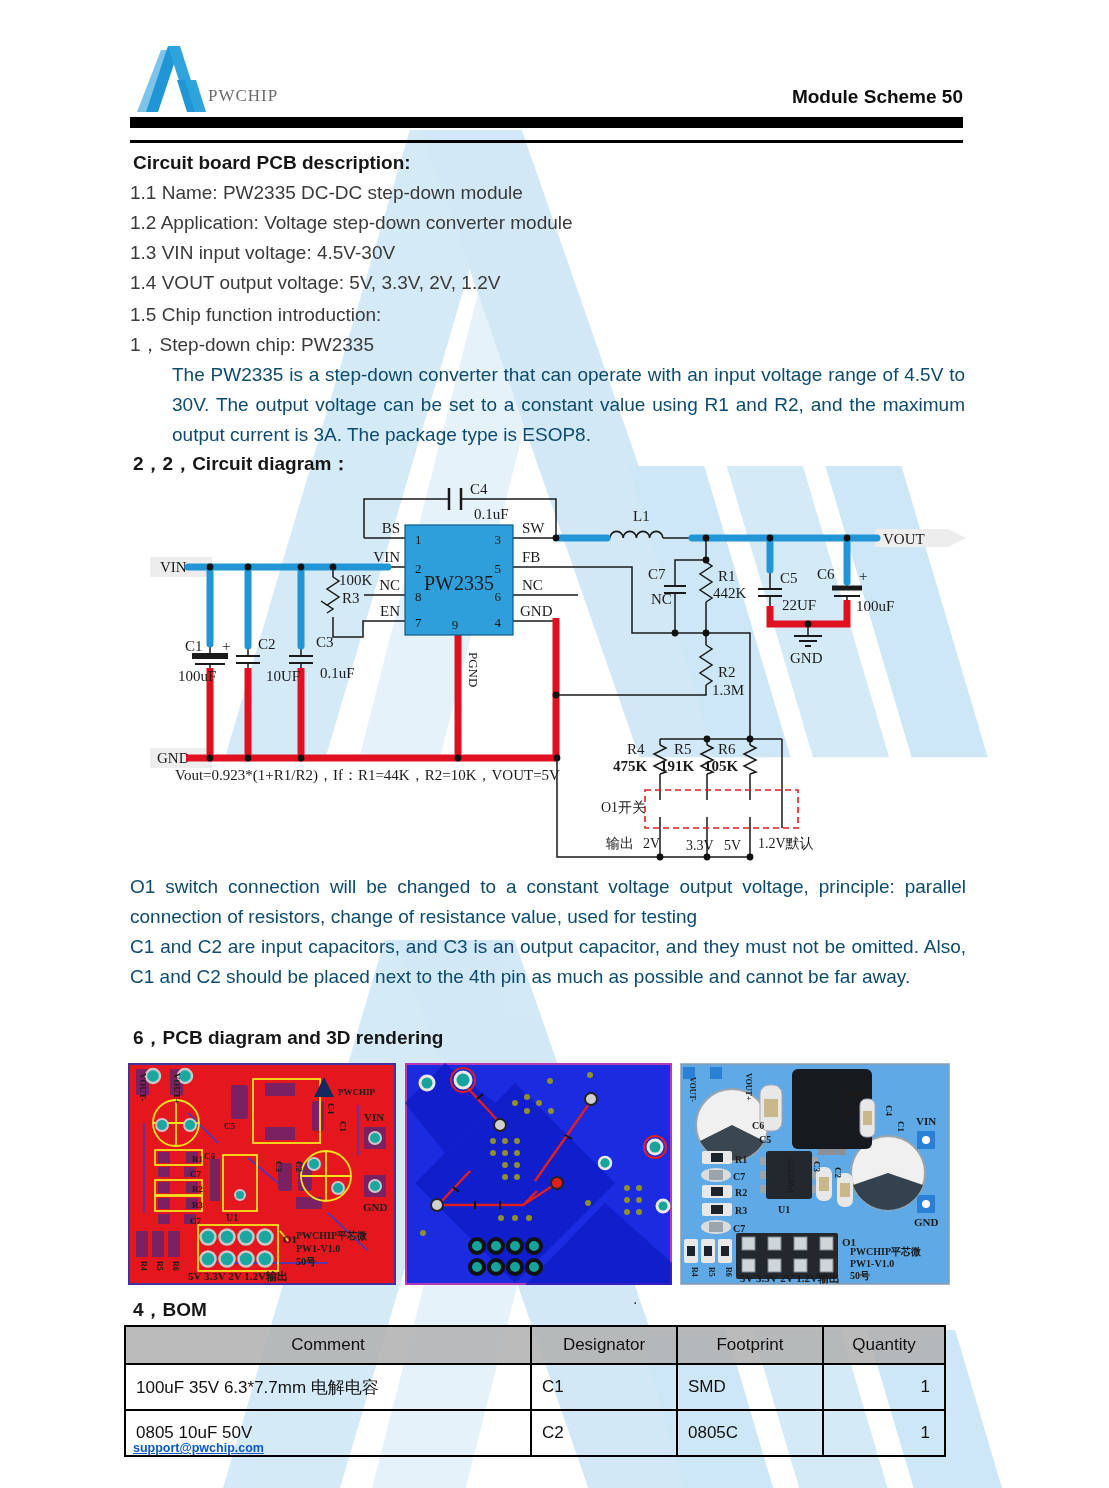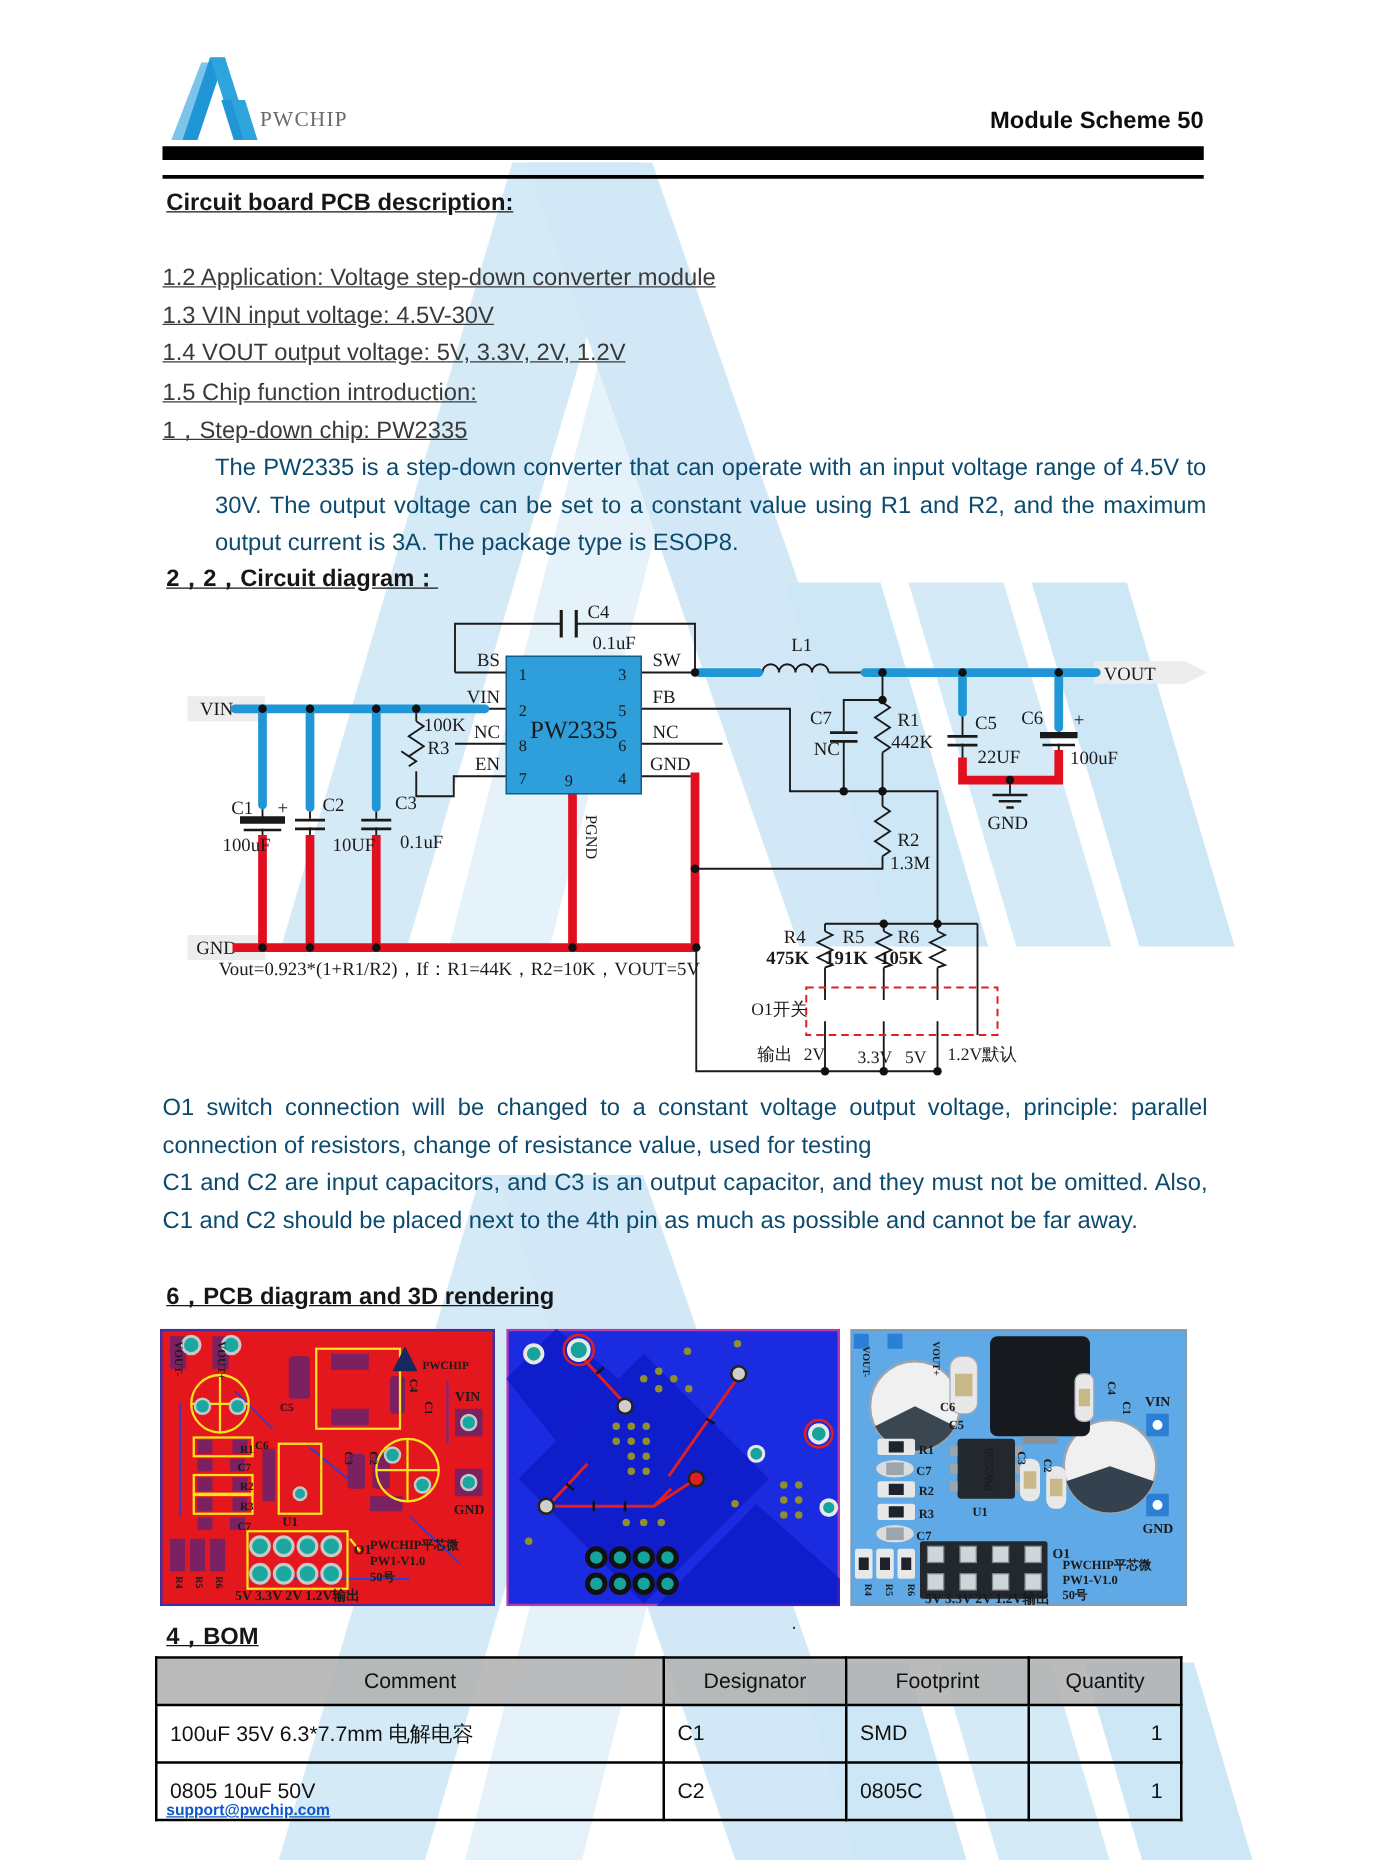--- a/index.html
+++ b/index.html
@@ -1,19 +1,19 @@
 <!DOCTYPE html>
 <html><head>
 <meta charset="utf-8">
 <style>
   html,body{margin:0;padding:0;background:#888;}
   #page{position:relative;width:1109px;height:1488px;background:#ffffff;overflow:hidden;
         font-family:"Liberation Sans",sans-serif;color:#333;}
   .abs{position:absolute;}
-  .ln{position:absolute;left:130px;font-size:19px;line-height:30px;color:#3a3a3a;white-space:nowrap;text-decoration:underline;}
+  .ln{position:absolute;left:130px;font-size:19px;line-height:30px;color:#3a3a3a;white-space:nowrap;}
   .bold{font-weight:bold;color:#161616;}
   .para{position:absolute;font-size:19px;line-height:30px;color:#0c4a6e;text-align:justify;}
   .bar{position:absolute;left:130px;width:833px;background:#000;}
   #docTitle{position:absolute;right:146px;top:86px;font-size:19px;font-weight:bold;color:#0d0d0d;}
   #brandText{position:absolute;left:208px;top:86px;font-family:"Liberation Serif",serif;
              font-size:17px;letter-spacing:1px;color:#6b6b6b;}
   svg text{font-family:"Liberation Serif",serif;fill:#1a1a1a;}
   svg text.sans{font-family:"Liberation Sans",sans-serif;}
   .pcbtxt{font-family:"Liberation Sans",sans-serif;font-weight:bold;}
   #bomTable{position:absolute;left:124px;top:1325px;border-collapse:collapse;table-layout:fixed;
@@ -52,20 +52,21 @@
     <polygon points="35,2 47,2 68,68 56,68" fill="#2FA3DB"></polygon>
     <polygon points="44,36 52,36 62,68 54,68" fill="#2196D6"></polygon>
     <polygon points="55,36 63,36 73,68 65,68" fill="#2FA3DB"></polygon>
   </svg>
   <div id="brandText">PWCHIP</div>
   <div id="docTitle">Module Scheme 50</div>
   <div class="bar" style="top:117px;height:11px;"></div>
   <div class="bar" style="top:140px;height:3px;"></div>
 
   <div class="ln bold" style="top:148px;left:133px;">Circuit board PCB description:</div>
+  <div class="ln" style="top:178px;">1.1 Name: PW2335 DC-DC step-down module</div>
   <div class="ln" style="top:208px;">1.2 Application: Voltage step-down converter module</div>
   <div class="ln" style="top:238px;">1.3 VIN input voltage: 4.5V-30V</div>
   <div class="ln" style="top:268px;">1.4 VOUT output voltage: 5V, 3.3V, 2V, 1.2V</div>
   <div class="ln" style="top:300px;">1.5 Chip function introduction:</div>
   <div class="ln" style="top:330px;">1，Step-down chip: PW2335</div>
   <div class="para" style="left:172px;top:360px;width:793px;">The PW2335 is a step-down converter that can operate with an input voltage range of 4.5V to 30V. The output voltage can be set to a constant value using R1 and R2, and the maximum output current is 3A. The package type is ESOP8.</div>
   <div class="ln bold" style="top:449px;left:133px;">2，2，Circuit diagram：</div>
 
   <svg class="abs" style="left:130px;top:470px;" width="850" height="394" viewBox="0 0 850 394">
 

